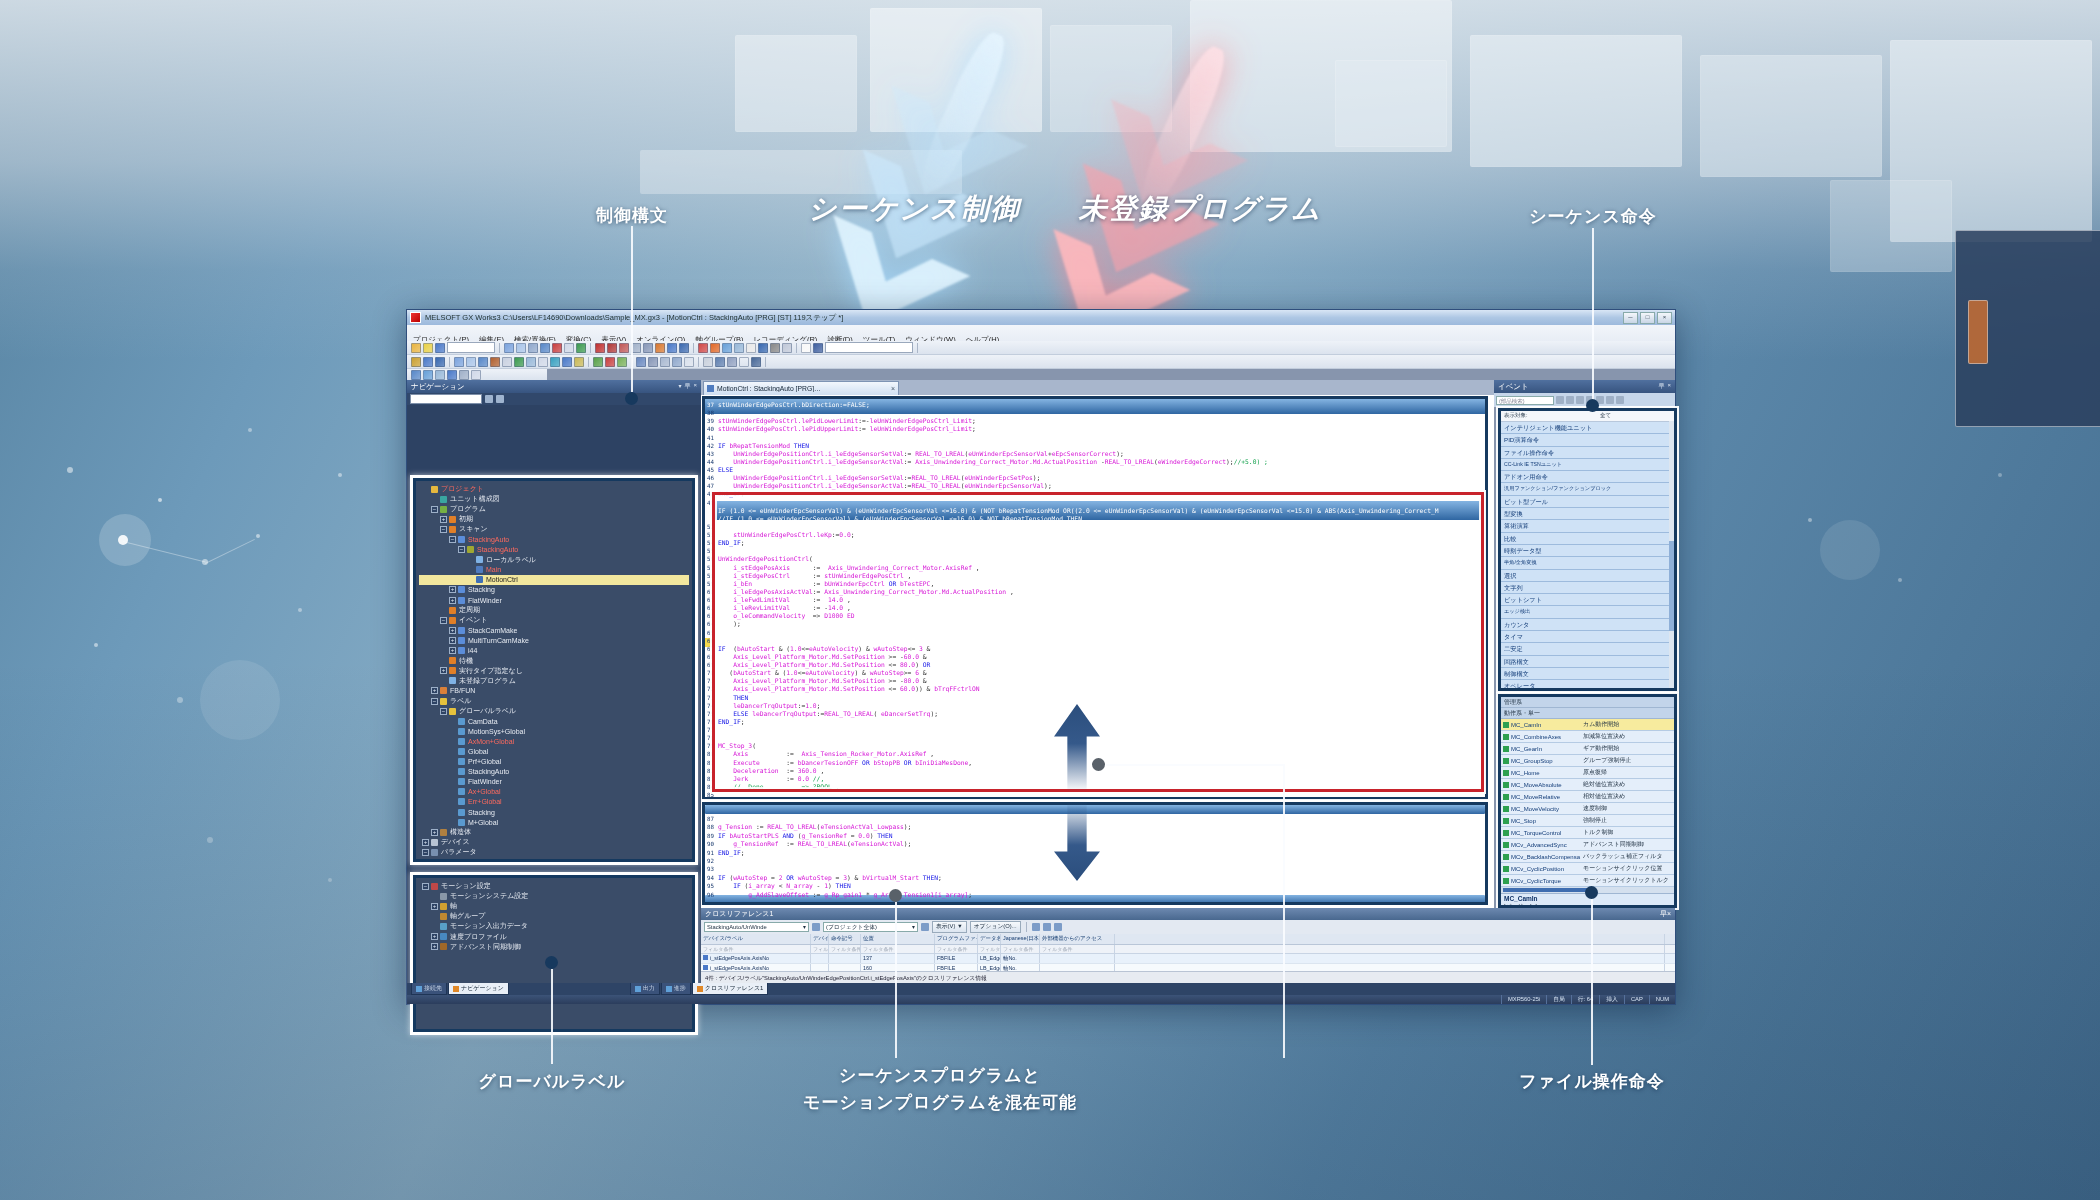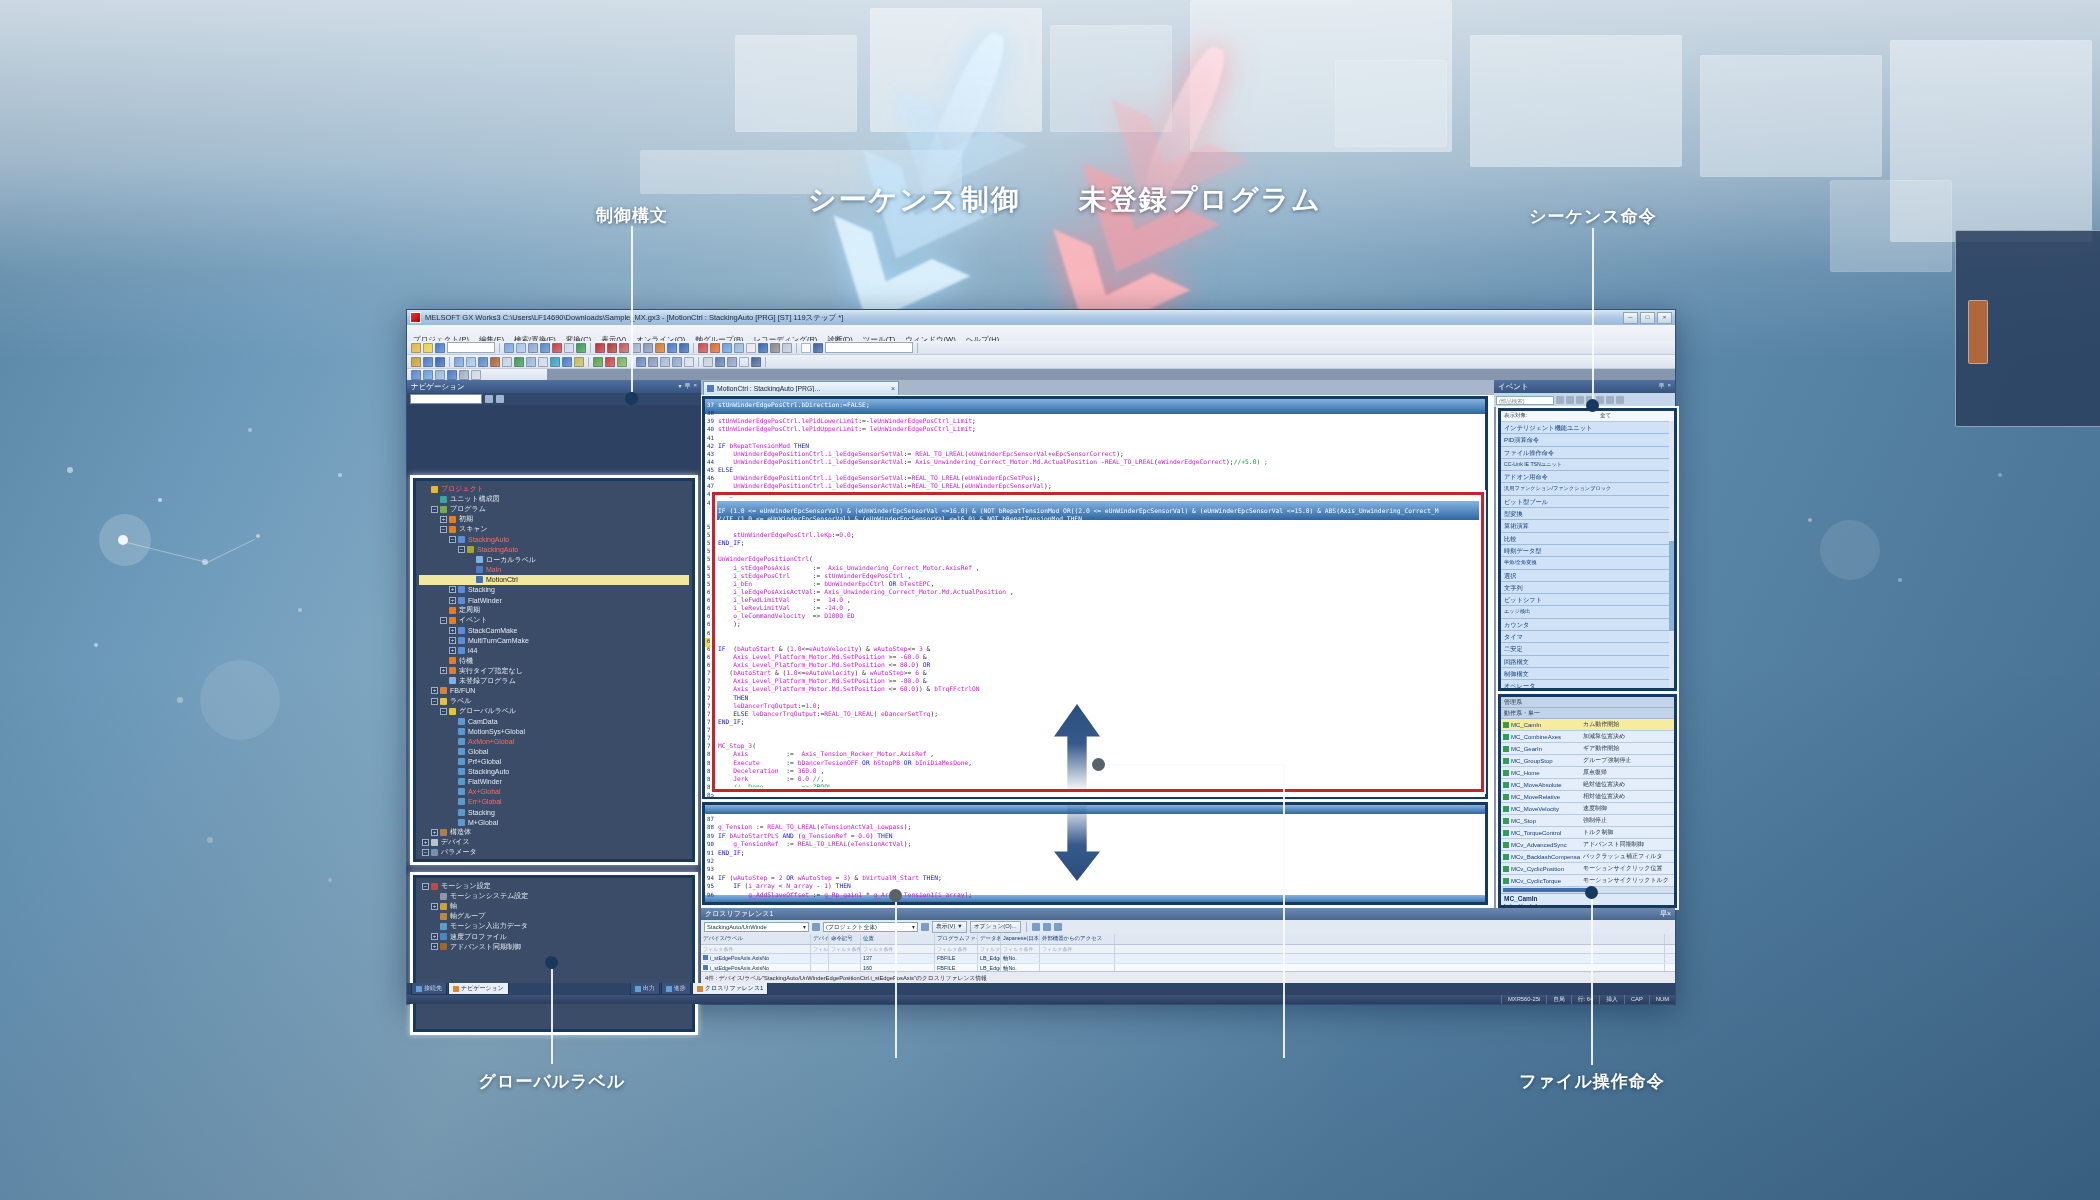--- a/index.html
+++ b/index.html
@@ -904,20 +904,24 @@
   <div class="callout-line" style="left:1591px;top:899px;width:1.5px;height:166px;"></div>
 
   <div class="callout-dot dot-navy" style="left:625px;top:392px;"></div>
   <div class="callout-dot dot-navy" style="left:1586px;top:399px;"></div>
   <div class="callout-dot dot-navy" style="left:545px;top:956px;"></div>
   <div class="callout-dot dot-gray" style="left:889px;top:889px;"></div>
   <div class="callout-dot dot-gray" style="left:1092px;top:758px;"></div>
   <div class="callout-dot dot-navy" style="left:1585px;top:886px;"></div>
 
   <div class="anno-label anno-side" style="left:550px;top:204px;width:164px;">制御構文</div>
-  <div class="anno-label anno-title" style="left:760px;top:181px;width:610px;">
+  <div class="anno-label anno-title" style="left:760px;top:190px;width:610px;font-style:italic;">
     <span>シーケンス制御</span>
     <span>未登録プログラム</span>
   </div>
   <div class="anno-label anno-side" style="left:1510px;top:205px;width:166px;">シーケンス命令</div>
   <div class="anno-label anno-bottom" style="left:440px;top:1068px;width:224px;">グローバルラベル</div>
+  <div class="anno-label anno-bottom" style="left:790px;top:1062px;width:300px;">
+    <div>シーケンスプログラムと</div>
+    <div>モーションプログラムを混在可能</div>
+  </div>
   <div class="anno-label anno-bottom" style="left:1502px;top:1068px;width:180px;">ファイル操作命令</div>
 </div>
 
 </body></html>

